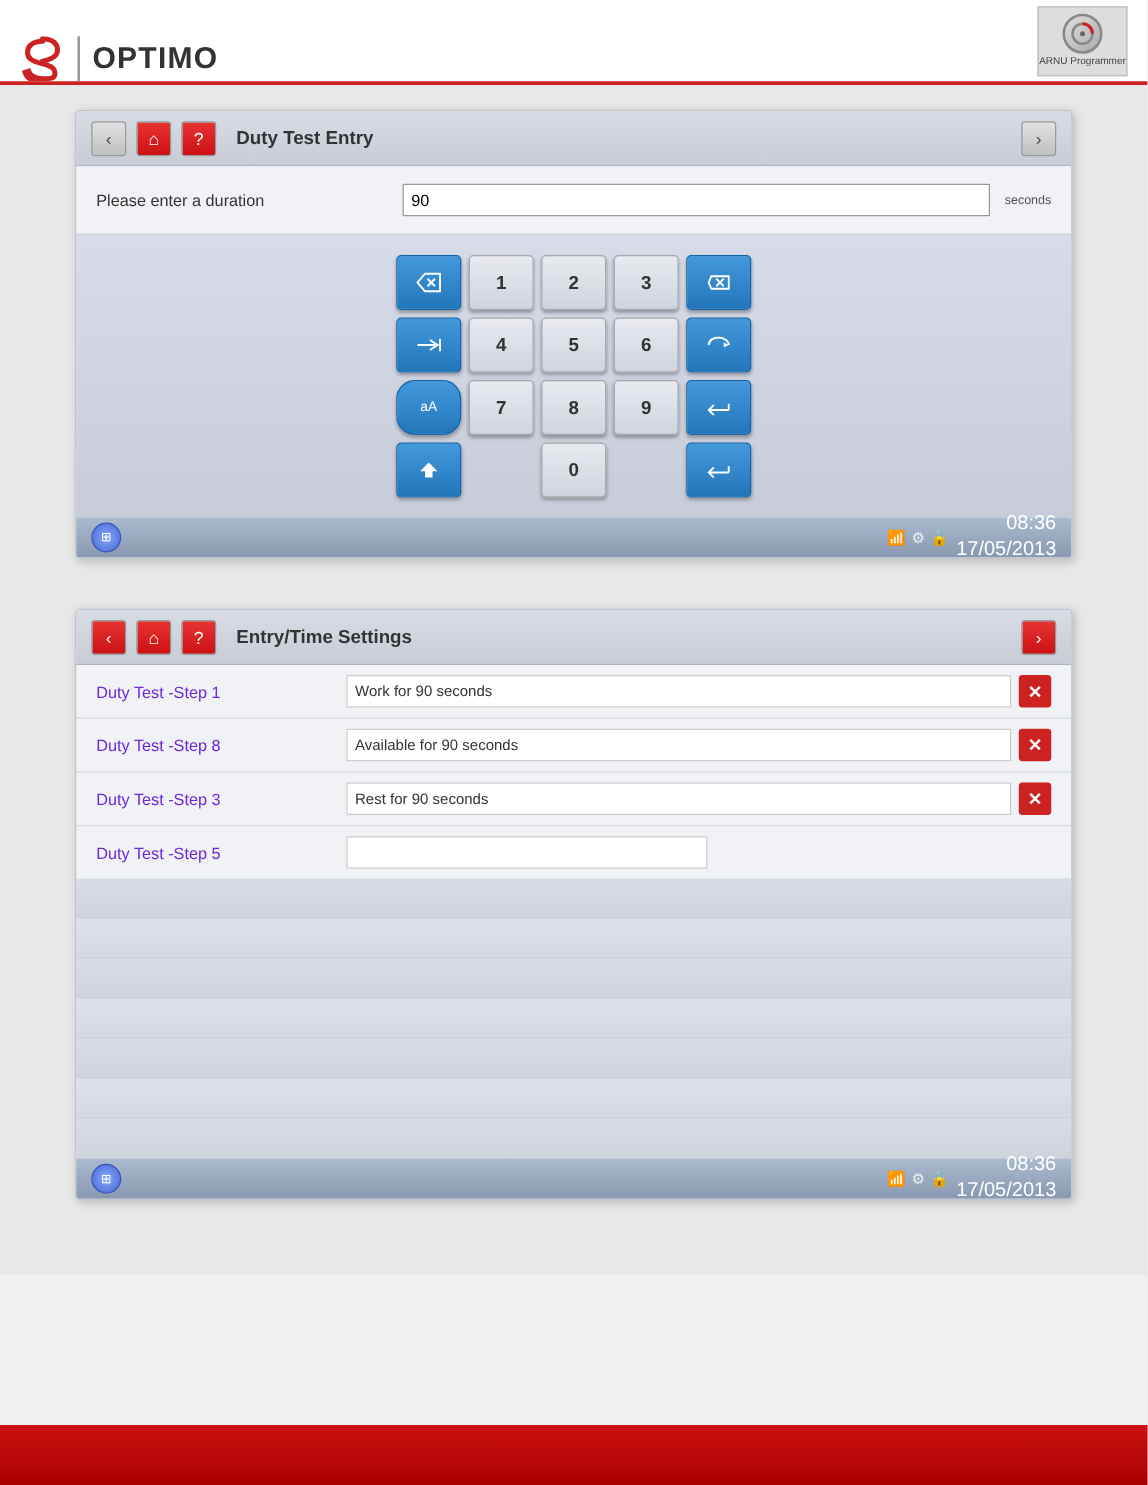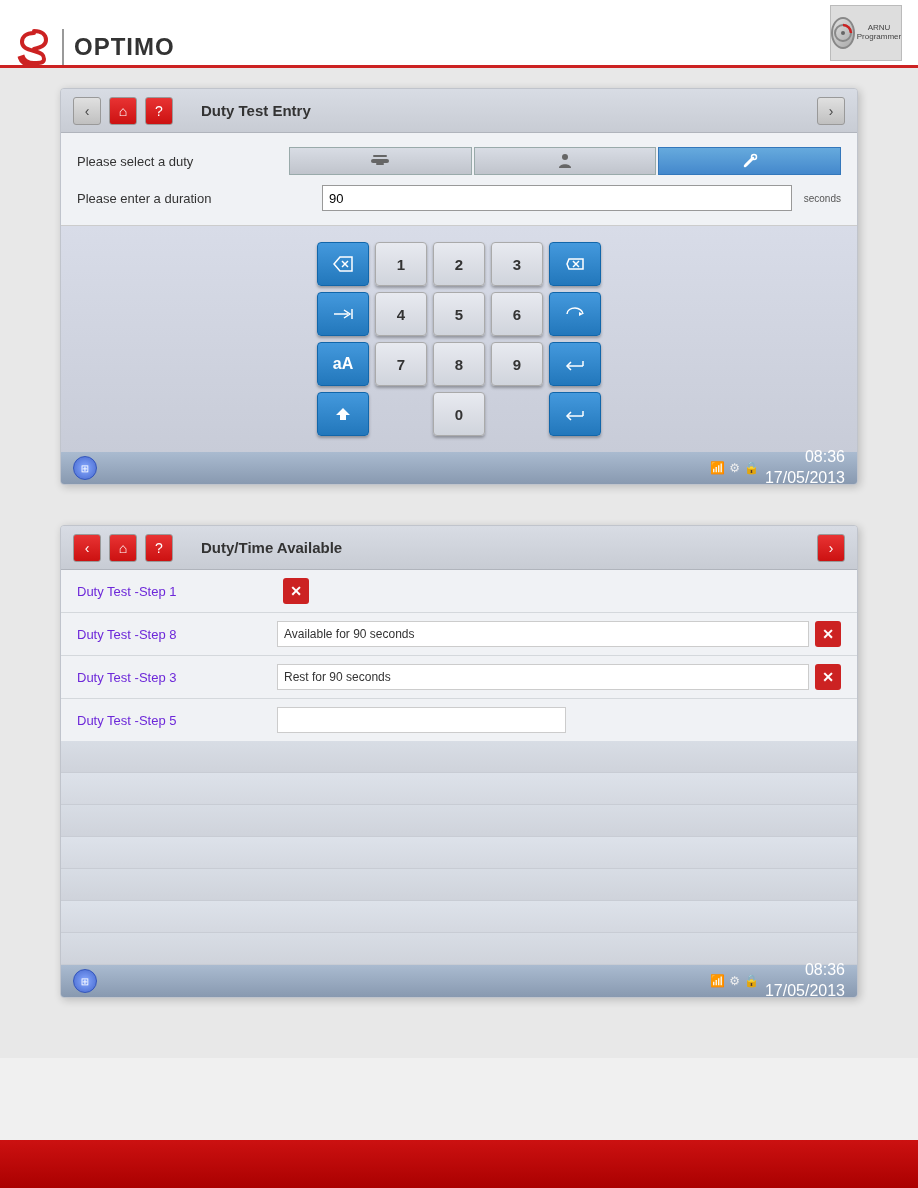--- a/index.html
+++ b/index.html
@@ -43,20 +43,21 @@
       font-weight: bold;
       color: #333;
       letter-spacing: 1px;
     }
     .header-icon-box {
       width: 72px;
       height: 56px;
       background: #ddd;
       border: 1px solid #bbb;
       display: flex;
+      flex-direction: column;
       align-items: center;
       justify-content: center;
       font-size: 9px;
       color: #555;
       gap: 2px;
     }
     .header-icon-circle {
       width: 32px;
       height: 32px;
       border-radius: 50%;
@@ -108,21 +109,21 @@
       cursor: pointer;
     }
     .nav-btn.red {
       background: linear-gradient(180deg, #e83333, #cc1111);
       color: #fff;
     }
     .panel-title {
       font-size: 15px;
       font-weight: bold;
       color: #333;
-      margin-left: 20px;
+      margin-left: 8px;
     }
     .nav-btn-right {
       margin-left: auto;
     }
 
     
     .form-area {
       background: #f0f2f5;
       padding: 14px 16px;
       border-bottom: 1px solid #ccc;
@@ -369,48 +370,20 @@
     <div class="panel-titlebar">
       <div class="nav-btn">‹</div>
       <div class="nav-btn red">⌂</div>
       <div class="nav-btn red">?</div>
       <span class="panel-title">Duty Test Entry</span>
       <div class="nav-btn nav-btn-right">›</div>
     </div>
 
     <div class="form-area">
       <div class="form-row">
-        <span class="form-label">Please select a duty</span>
-        <div class="duty-selector">
-
-          <div class="duty-btn" title="Drive">
-            <svg width="20" height="16" viewBox="0 0 20 16">
-              <rect x="1" y="6" width="18" height="4" rx="2" fill="#666"></rect>
-              <rect x="3" y="2" width="14" height="2" rx="1" fill="#666"></rect>
-              <rect x="6" y="10" width="8" height="2" rx="1" fill="#666"></rect>
-            </svg>
-          </div>
-
-          <div class="duty-btn" title="Available">
-            <svg width="16" height="16" viewBox="0 0 16 16">
-              <circle cx="8" cy="4" r="3" fill="#666"></circle>
-              <path d="M2 15 C2 10 14 10 14 15" fill="#666"></path>
-            </svg>
-          </div>
-
-          <div class="duty-btn active" title="Work">
-            <svg width="16" height="16" viewBox="0 0 16 16">
-              <line x1="3" y1="13" x2="11" y2="5" stroke="#fff" stroke-width="2.5" stroke-linecap="round"></line>
-              <circle cx="12" cy="4" r="2.5" fill="none" stroke="#fff" stroke-width="1.5"></circle>
-              <line x1="10" y1="6" x2="4" y2="12" stroke="#fff" stroke-width="2.5" stroke-linecap="round"></line>
-            </svg>
-          </div>
-        </div>
-      </div>
-      <div class="form-row">
         <span class="form-label">Please enter a duration</span>
         <input class="duration-input" type="text" value="90" style="">
         <span class="seconds-label">seconds</span>
       </div>
     </div>
 
     <div class="keypad-area">
       <div class="keypad-grid">
 
         <div class="key-btn">
@@ -441,21 +414,21 @@
         <div class="key-btn light">4</div>
         <div class="key-btn light">5</div>
         <div class="key-btn light">6</div>
         <div class="key-btn">
           <svg width="20" height="14" viewBox="0 0 20 14">
               <path d="M2 7 C2 3 6 1 10 1 C14 1 18 4 18 7" fill="none" stroke="#fff" stroke-width="1.5"></path>
               <path d="M18 7 L14 5 L14 9 Z" fill="#fff"></path>
             </svg>
         </div>
 
-        <div class="key-btn" style="font-size:16px;font-weight:bold;">aA</div>
+        <div class="key-btn" style="font-size:11px;font-weight:normal;border-radius:15px;">aA</div>
         <div class="key-btn light">7</div>
         <div class="key-btn light">8</div>
         <div class="key-btn light">9</div>
         <div class="key-btn">
           <svg width="20" height="14" viewBox="0 0 20 14">
               <line x1="18" y1="4" x2="18" y2="9" stroke="#fff" stroke-width="1.5"></line>
               <line x1="2" y1="9" x2="18" y2="9" stroke="#fff" stroke-width="1.5"></line>
               <path d="M6 5 L2 9 L6 13" fill="none" stroke="#fff" stroke-width="1.5"></path>
             </svg>
         </div>
@@ -495,28 +468,29 @@
       </div>
     </div>
   </div>
 
   <div class="screen-panel">
 
     <div class="panel-titlebar">
       <div class="nav-btn" style="background:linear-gradient(180deg,#e83333,#cc1111);color:#fff;">‹</div>
       <div class="nav-btn red">⌂</div>
       <div class="nav-btn red">?</div>
-      <span class="panel-title">Duty/Time Available</span>
+      <span class="panel-title">Entry/Time Settings</span>
       <div class="nav-btn nav-btn-right" style="background:linear-gradient(180deg,#e83333,#cc1111);color:#fff;">›</div>
     </div>
 
     <div class="duty-list-area">
 
       <div class="duty-list-row">
         <span class="duty-list-label">Duty Test -Step 1</span>
+        <input class="duty-list-input filled" type="text" value="Work for 90 seconds" readonly="" style="">
         <button class="duty-delete-btn">✕</button>
       </div>
 
       <div class="duty-list-row">
         <span class="duty-list-label">Duty Test -Step 8</span>
         <input class="duty-list-input filled" type="text" value="Available for 90 seconds" readonly="" style="">
         <button class="duty-delete-btn">✕</button>
       </div>
 
       <div class="duty-list-row">

